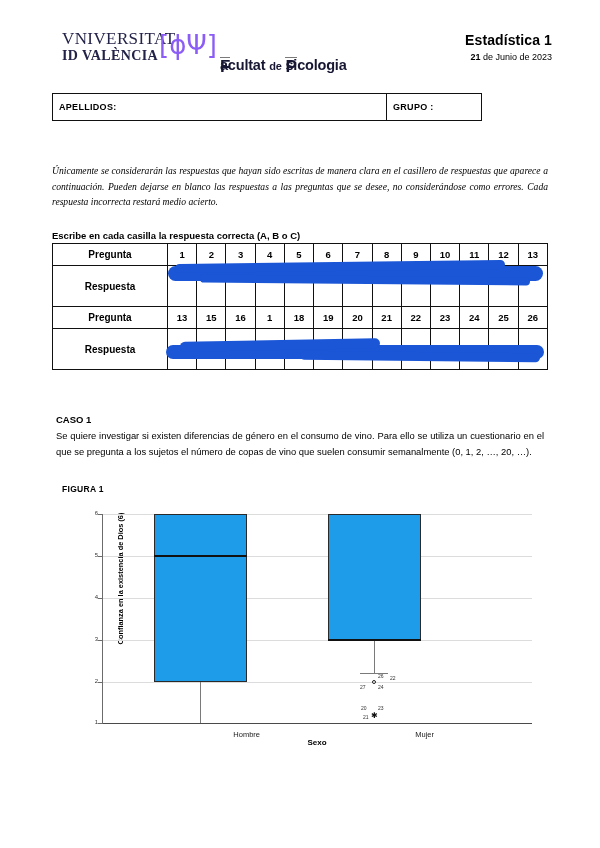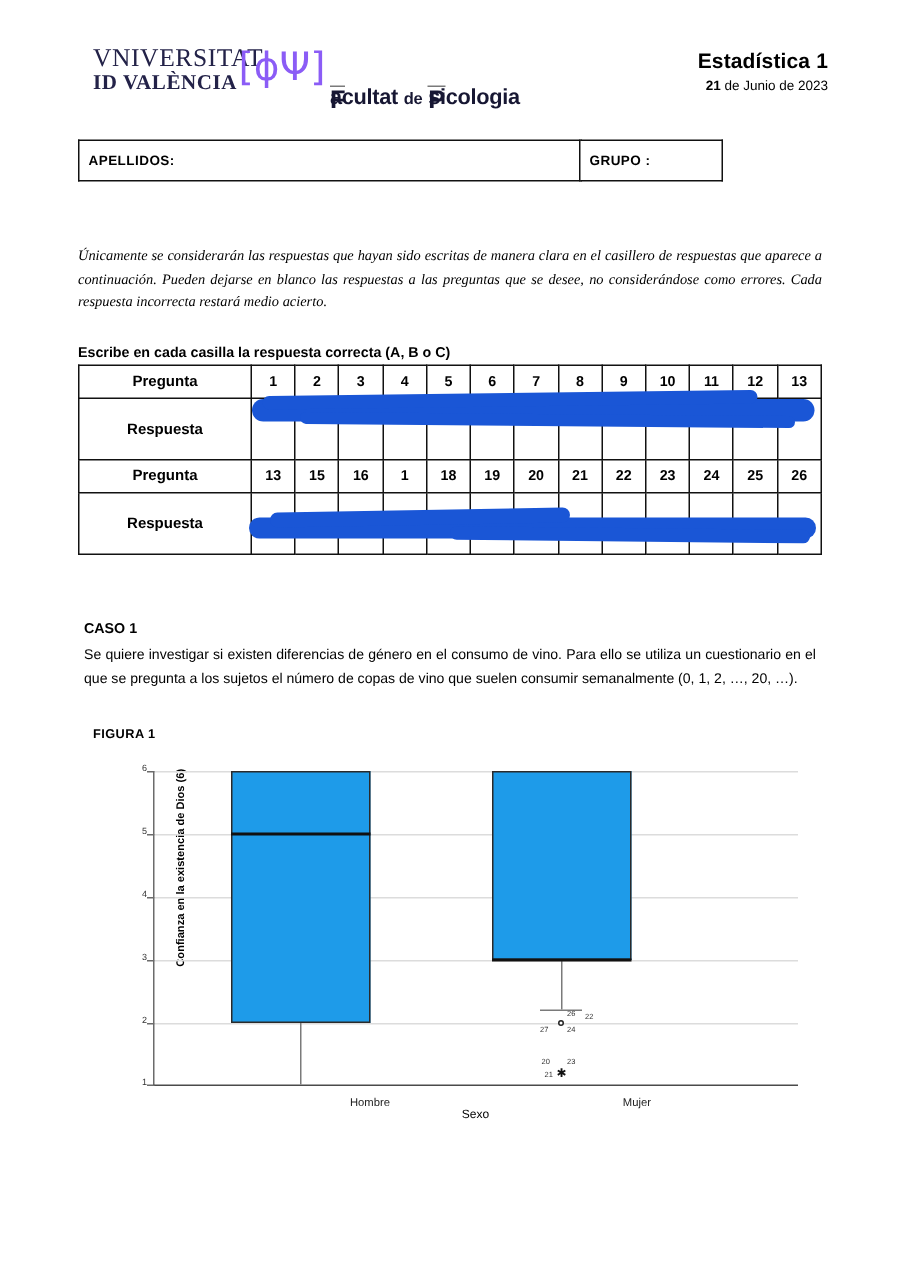--- a/index.html
+++ b/index.html
@@ -102,21 +102,21 @@
   .median{position:absolute;background:#111;height:2px;}
   .whisker{position:absolute;width:1px;background:#7a7a7a;}
   .cap{position:absolute;height:1px;background:#7a7a7a;}
   .outlier-o{
     position:absolute;width:4px;height:4px;border:1px solid #222;border-radius:50%;
     background:#fff;box-sizing:border-box;
   }
   .outlier-star{position:absolute;font-size:8px;line-height:5px;color:#111;}
   .case-lbl{position:absolute;font-size:5px;color:#333;white-space:nowrap;}
   .xcat{position:absolute;top:216px;text-align:right;font-size:7.5px;color:#222;width:120px;}
-  .xlabel{position:absolute;left:46px;top:238px;width:430px;text-align:center;font-size:8px;font-weight:400;}
+  .xlabel{position:absolute;left:46px;top:238px;width:430px;text-align:center;font-size:8px;font-weight:700;}
 </style>
 </head>
 <body>
 
 <div class="page">
 
   <div class="header">
     <div class="logo-block">
       <div class="logo-line1">VNIVERSITAT</div>
       <div class="logo-line2">ID VALÈNCIA</div>

